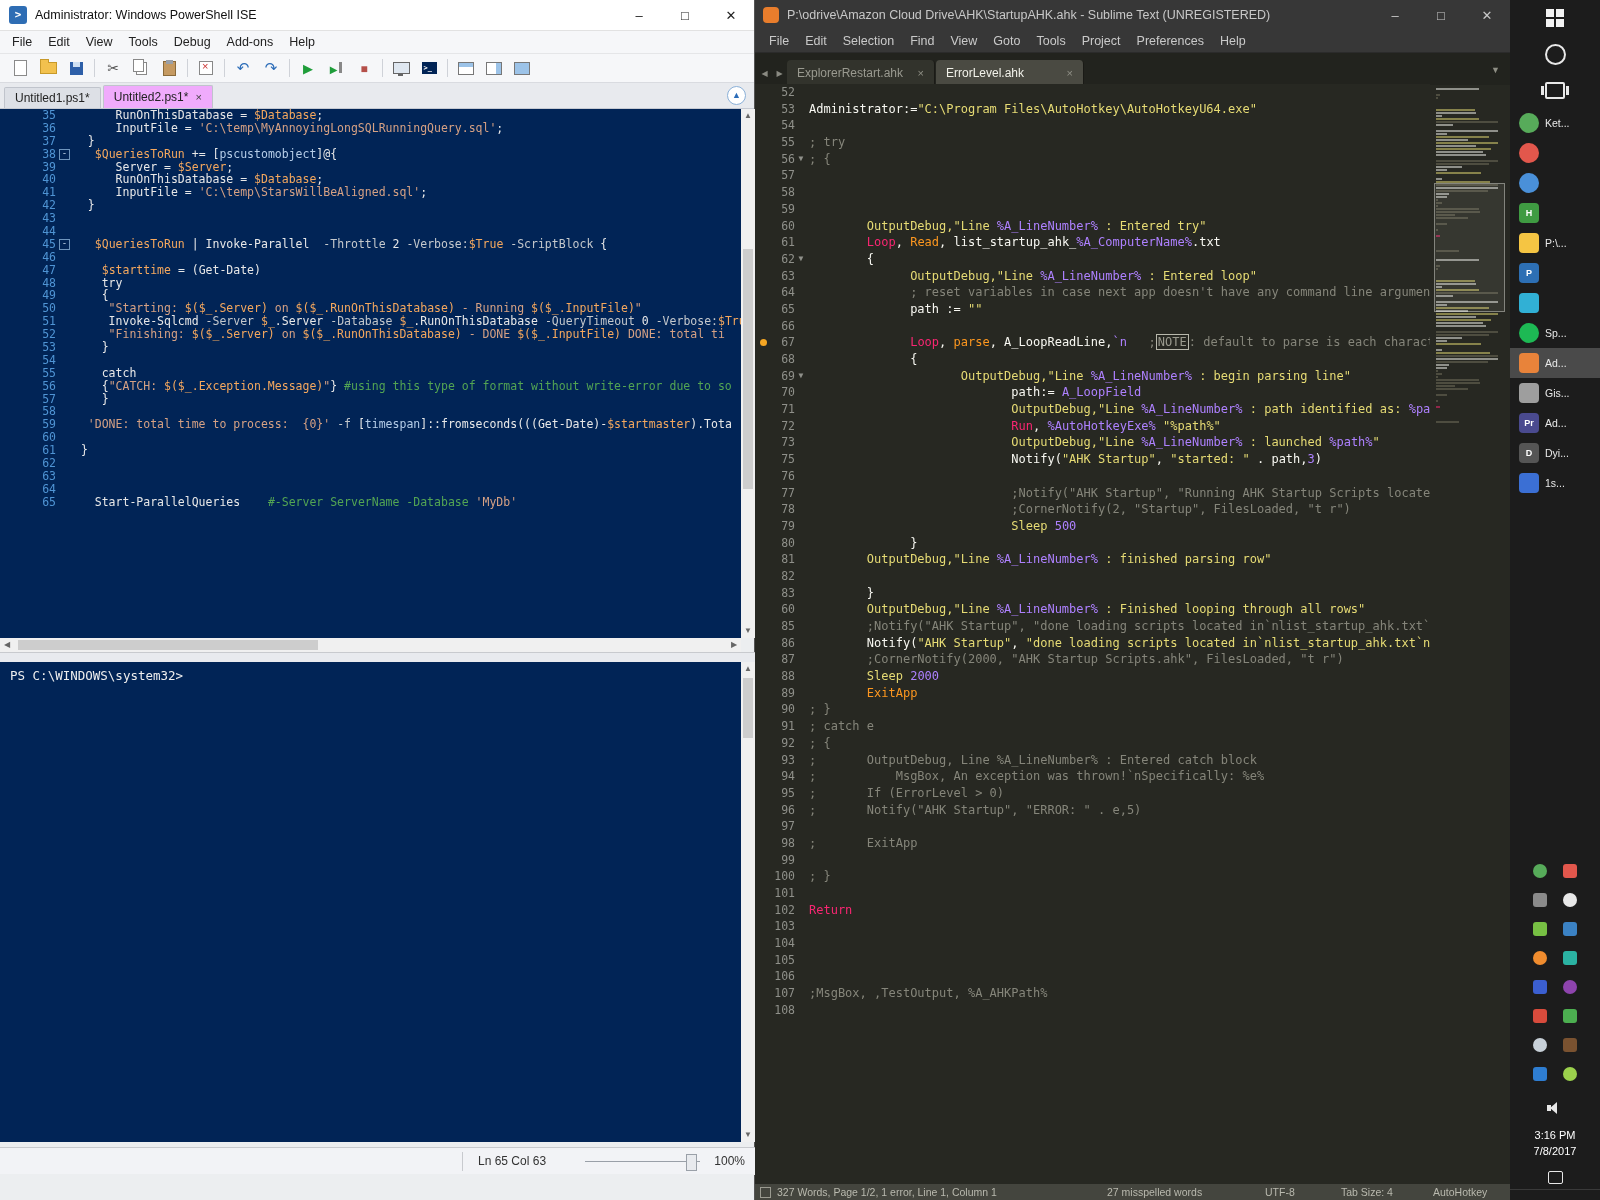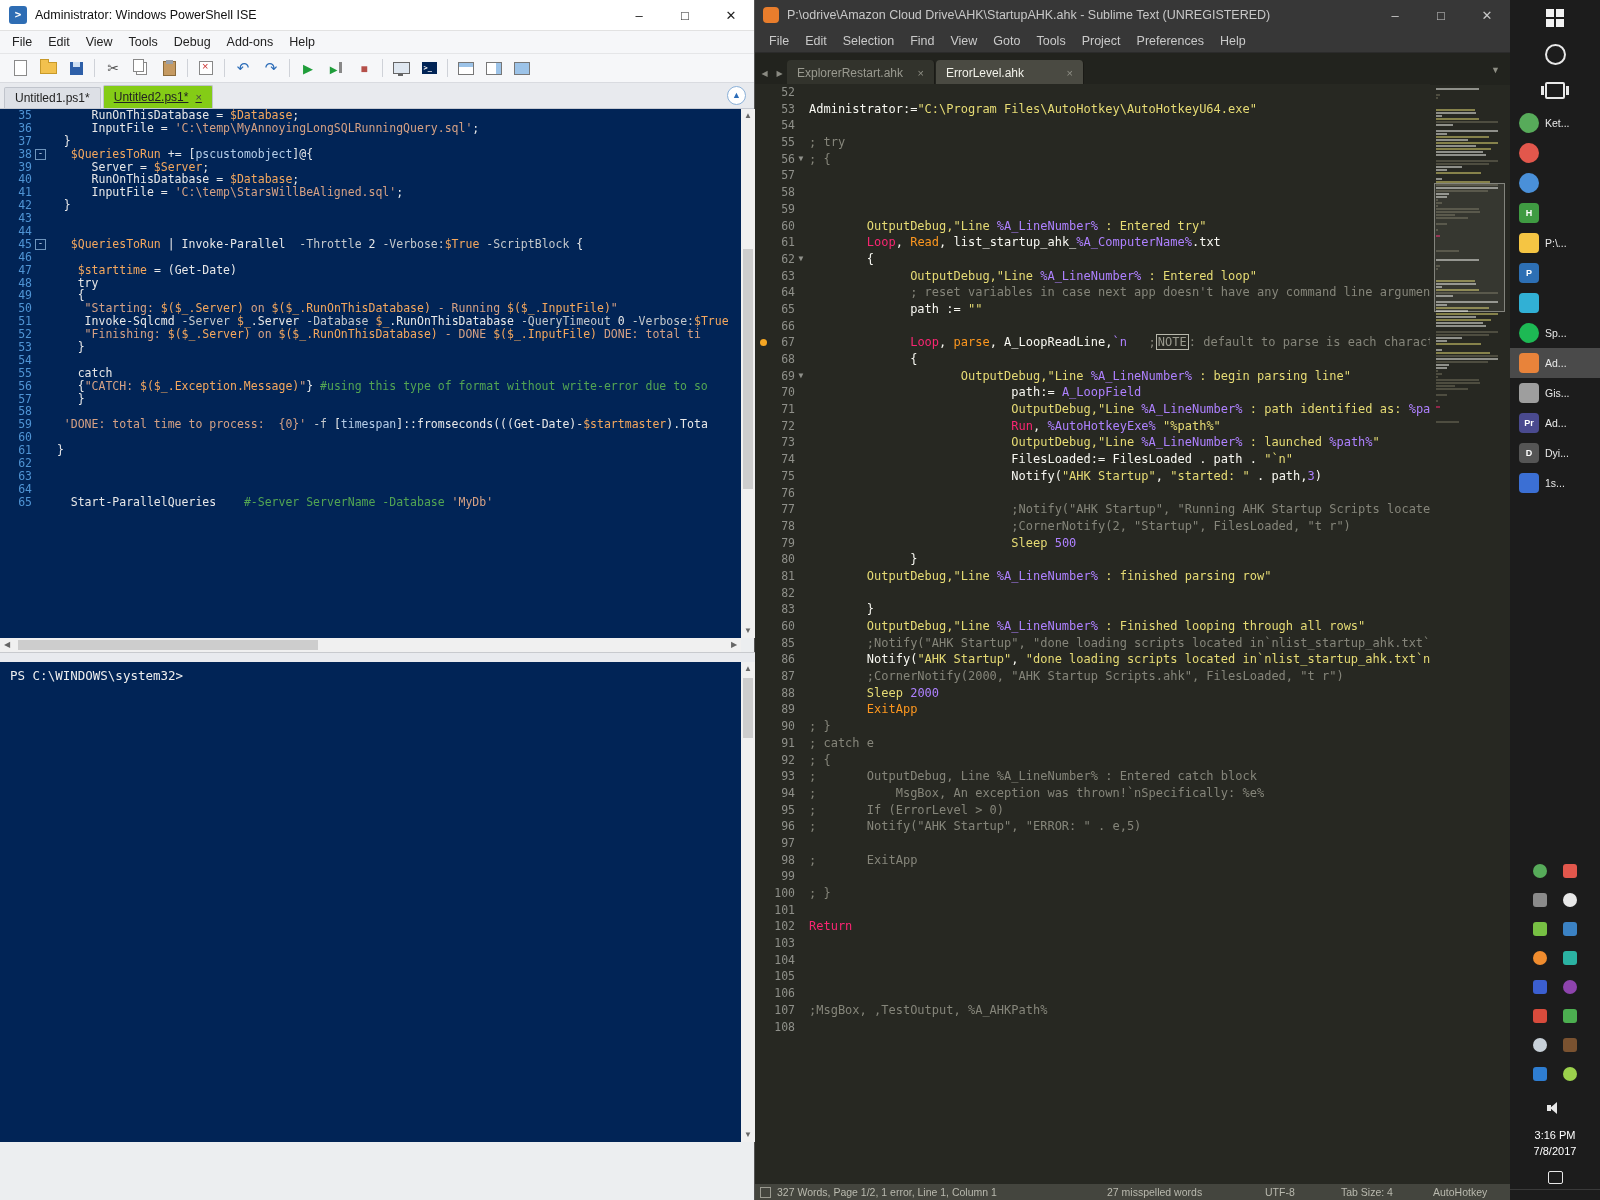--- a/index.html
+++ b/index.html
@@ -44,27 +44,27 @@
   .ic-ps::before{content:">_";font:bold 7px/12px "DejaVu Sans Mono",monospace;position:absolute;left:2px;top:0;color:#fff;}
   .ic-lay1{width:14px;height:11px;border:1px solid #777;background:#fff;}
   .ic-lay1::before{content:"";position:absolute;left:0;top:0;right:0;height:4px;background:#9cc3e8;}
   .ic-lay2{width:14px;height:11px;border:1px solid #777;background:#fff;}
   .ic-lay2::before{content:"";position:absolute;right:0;top:0;bottom:0;width:5px;background:#9cc3e8;}
   .ic-lay3{width:14px;height:11px;border:1px solid #777;background:#9cc3e8;}
 
   .ise-tabs{height:25px;background:#e8eaee;display:flex;align-items:flex-end;padding-left:4px;border-bottom:1px solid #c6cad2;position:relative;}
   .ise-tab{height:20px;padding:0 10px;font-size:12px;color:#222;background:#dde0e6;border:1px solid #c0c4cc;border-bottom:none;
            margin-right:2px;display:flex;align-items:center;gap:7px;border-radius:2px 2px 0 0;white-space:nowrap;}
-  .ise-tab.active{background:#84cc16;height:22px;text-decoration:underline;}
+  .ise-tab.active{background:#f0abfc;height:22px;}
   .tab-close{color:#444;font-size:11px;}
   .collapse-btn{position:absolute;right:8px;top:3px;width:17px;height:17px;border-radius:50%;background:#fff;
                 border:1px solid #8ab0d8;color:#2b6cb8;font-size:9px;line-height:16px;text-align:center;}
 
   .ise-editor{position:absolute;left:0;top:109px;width:741px;height:529px;background:#012456;overflow:hidden;}
-  .ise-row{height:12.9px;display:flex;white-space:pre;font:11.5px/12.9px "DejaVu Sans Mono",monospace;}
+  .ise-row{height:12.9px;display:flex;white-space:pre;font:11.5px/12.9px "DejaVu Sans Mono",monospace;margin-left:24px;}
   .ise-gutter{width:46px;flex:none;color:#4f94d4;display:flex;justify-content:flex-end;align-items:center;padding-right:2px;}
   .ise-fold{width:9px;height:9px;border:1px solid #6f95bd;color:#cfe0f2;font-size:9px;line-height:7px;text-align:center;margin-left:3px;flex:none;}
   .ise-foldpad{width:14px;flex:none;}
   .ise-code{margin-left:2px;}
   .it-w{color:#e8e8e8}.it-v{color:#f5a85e}.it-s{color:#d6a184}.it-c{color:#53a553}.it-p{color:#c4c8cc}.it-t{color:#b5cde8}
 
   .sb{background:#f0f0f0;position:absolute;}
   .sb-thumb{position:absolute;background:#cdcdcd;}
   .sb-arrow{position:absolute;color:#666;font-size:8px;text-align:center;width:14px;height:14px;line-height:14px;}
   .ise-splitter{position:absolute;left:0;top:652px;width:755px;height:10px;background:#e8eaee;border-top:1px solid #c8cace;}
@@ -276,20 +276,27 @@
   <div class="ise-console">
     <span>PS C:\WINDOWS\system32&gt;</span>
   </div>
 
   <div class="sb" style="left:741px;top:662px;width:14px;height:480px;">
     <span class="sb-arrow" style="top:0;">▲</span>
     <span class="sb-arrow" style="bottom:0;">▼</span>
     <span class="sb-thumb" style="left:2px;width:10px;top:16px;height:60px;"></span>
   </div>
 
+  <div class="ise-status">
+    <span class="ise-ssep"></span>
+    <span class="ise-pos">Ln 65 Col 63</span>
+    <span class="ise-slider-track"></span>
+    <span class="ise-slider-thumb"></span>
+    <span class="ise-zoom">100%</span>
+  </div>
   <div class="ise-bottom"></div>
 </div>
 
 <div id="sub">
   <div class="sub-title">
     <span class="sub-appicon"></span>
     <span>P:\odrive\Amazon Cloud Drive\AHK\StartupAHK.ahk - Sublime Text (UNREGISTERED)</span>
     <span class="win-btns">
       <span class="win-btn">–</span>
       <span class="win-btn">□</span>
@@ -337,21 +344,20 @@
       <div class="sub-row"><span class="sub-gutter"><span>64</span><span class="sub-fold"></span></span><span class="sub-code"><span class="st-cm">              ; reset variables in case next app doesn't have any command line arguments</span></span></div>
       <div class="sub-row"><span class="sub-gutter"><span>65</span><span class="sub-fold"></span></span><span class="sub-code"><span class="st-w">              path := </span><span class="st-y">""</span></span></div>
       <div class="sub-row"><span class="sub-gutter"><span>66</span><span class="sub-fold"></span></span><span class="sub-code"></span></div>
       <div class="sub-row"><span class="sub-gutter"><span class="sub-marker"></span><span>67</span><span class="sub-fold"></span></span><span class="sub-code"><span class="st-w">              </span><span class="st-pk">Loop</span><span class="st-w">, </span><span class="st-or">parse</span><span class="st-w">, A_LoopReadLine,</span><span class="st-pu">`n</span><span class="st-w">   </span><span class="st-cm">;</span><span class="st-nb">NOTE</span><span class="st-cm">: default to parse is each character unle</span></span></div>
       <div class="sub-row"><span class="sub-gutter"><span>68</span><span class="sub-fold"></span></span><span class="sub-code"><span class="st-w">              {</span></span></div>
       <div class="sub-row"><span class="sub-gutter"><span>69</span><span class="sub-fold">▼</span></span><span class="sub-code"><span class="st-y">                     OutputDebug,"Line </span><span class="st-pu">%A_LineNumber%</span><span class="st-y"> : begin parsing line"</span></span></div>
       <div class="sub-row"><span class="sub-gutter"><span>70</span><span class="sub-fold"></span></span><span class="sub-code"><span class="st-w">                            path:= </span><span class="st-pu">A_LoopField</span></span></div>
       <div class="sub-row"><span class="sub-gutter"><span>71</span><span class="sub-fold"></span></span><span class="sub-code"><span class="st-y">                            OutputDebug,"Line </span><span class="st-pu">%A_LineNumber%</span><span class="st-y"> : path identified as: </span><span class="st-pu">%path%</span></span></div>
       <div class="sub-row"><span class="sub-gutter"><span>72</span><span class="sub-fold"></span></span><span class="sub-code"><span class="st-w">                            </span><span class="st-pk">Run</span><span class="st-w">, </span><span class="st-pu">%AutoHotkeyExe%</span><span class="st-w"> </span><span class="st-y">"%path%"</span></span></div>
       <div class="sub-row"><span class="sub-gutter"><span>73</span><span class="sub-fold"></span></span><span class="sub-code"><span class="st-y">                            OutputDebug,"Line </span><span class="st-pu">%A_LineNumber%</span><span class="st-y"> : launched </span><span class="st-pu">%path%</span><span class="st-y">"</span></span></div>
-      <div class="sub-row"><span class="sub-gutter"><span>74</span><span class="sub-fold"></span></span><span class="sub-code"><span class="st-w">                            FilesLoaded:= FilesLoaded . path . </span><span class="st-y">"`n"</span></span></div>
       <div class="sub-row"><span class="sub-gutter"><span>75</span><span class="sub-fold"></span></span><span class="sub-code"><span class="st-w">                            Notify(</span><span class="st-y">"AHK Startup"</span><span class="st-w">, </span><span class="st-y">"started: "</span><span class="st-w"> . path,</span><span class="st-pu">3</span><span class="st-w">)</span></span></div>
       <div class="sub-row"><span class="sub-gutter"><span>76</span><span class="sub-fold"></span></span><span class="sub-code"></span></div>
       <div class="sub-row"><span class="sub-gutter"><span>77</span><span class="sub-fold"></span></span><span class="sub-code"><span class="st-cm">                            ;Notify("AHK Startup", "Running AHK Startup Scripts located in`nlis</span></span></div>
       <div class="sub-row"><span class="sub-gutter"><span>78</span><span class="sub-fold"></span></span><span class="sub-code"><span class="st-cm">                            ;CornerNotify(2, "Startup", FilesLoaded, "t r")</span></span></div>
       <div class="sub-row"><span class="sub-gutter"><span>79</span><span class="sub-fold"></span></span><span class="sub-code"><span class="st-w">                            </span><span class="st-y">Sleep</span><span class="st-w"> </span><span class="st-pu">500</span></span></div>
       <div class="sub-row"><span class="sub-gutter"><span>80</span><span class="sub-fold"></span></span><span class="sub-code"><span class="st-w">              }</span></span></div>
       <div class="sub-row"><span class="sub-gutter"><span>81</span><span class="sub-fold"></span></span><span class="sub-code"><span class="st-y">        OutputDebug,"Line </span><span class="st-pu">%A_LineNumber%</span><span class="st-y"> : finished parsing row"</span></span></div>
       <div class="sub-row"><span class="sub-gutter"><span>82</span><span class="sub-fold"></span></span><span class="sub-code"></span></div>
       <div class="sub-row"><span class="sub-gutter"><span>83</span><span class="sub-fold"></span></span><span class="sub-code"><span class="st-w">        }</span></span></div>
       <div class="sub-row"><span class="sub-gutter"><span>60</span><span class="sub-fold"></span></span><span class="sub-code"><span class="st-y">        OutputDebug,"Line </span><span class="st-pu">%A_LineNumber%</span><span class="st-y"> : Finished looping through all rows"</span></span></div>

